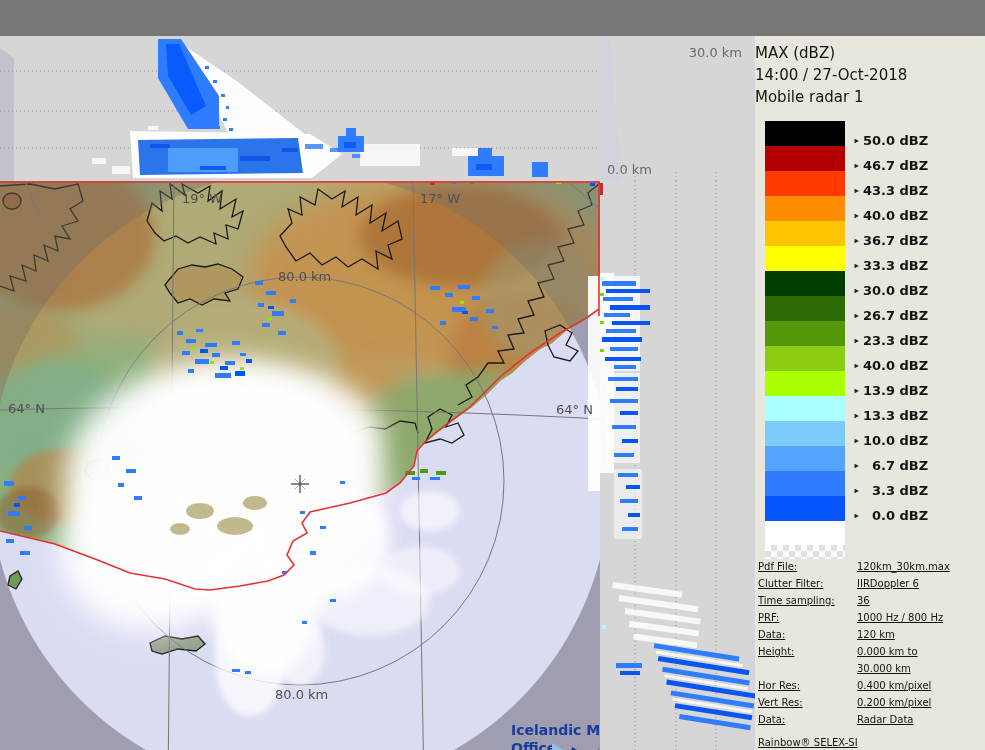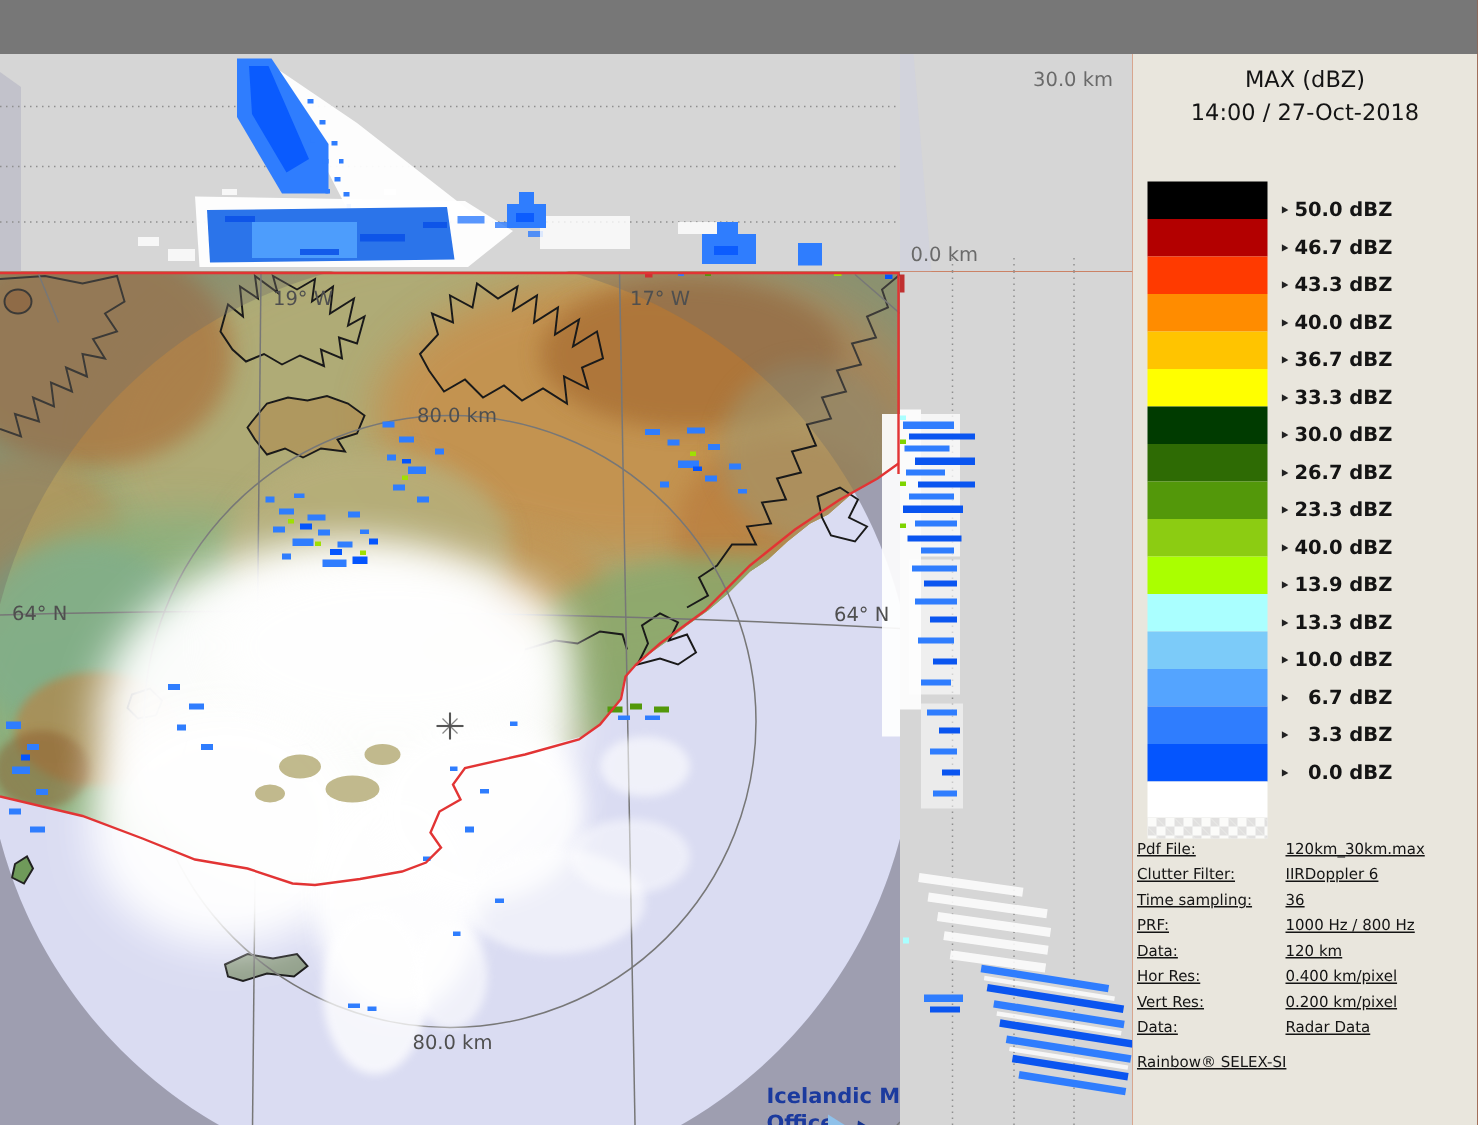--- a/index.html
+++ b/index.html
@@ -7,21 +7,21 @@
        font-family:"DejaVu Sans","Liberation Sans",sans-serif;background:#c2410c;margin-top:36px;}
   svg{display:block;}
   svg text{font-family:"DejaVu Sans","Liberation Sans",sans-serif;}
   .panel{position:absolute;}
   #top-profile{left:0;top:0;}
   #map-panel{left:0;top:145px;}
   #right-profile{left:600px;top:145px;}
   #bottom-edge{position:absolute;left:0;top:746px;width:755px;height:4px;background:#62667e;}
   
   #sidebar{position:absolute;left:755px;top:0;width:230px;height:750px;background:#e9e6dd;color:#141414;}
-  #sidebar .titles{position:absolute;top:6px;left:0;width:100%;text-align:center;
+  #sidebar .titles{position:absolute;top:6px;left:0;width:100%;
                    font-size:15px;line-height:22px;color:#141414;}
   #legend{position:absolute;left:10px;top:85px;width:216px;height:440px;font-weight:bold;}
   .swatch-stack{position:absolute;left:0;top:0;width:80px;}
   .swatch{width:80px;height:25px;}
   .legend-white{width:80px;height:24px;background:#ffffff;}
   .checker{width:80px;height:14px;background-color:#fff;
     background-image:linear-gradient(45deg,#e0e0e0 25%,transparent 25%,transparent 75%,#e0e0e0 75%),
                      linear-gradient(45deg,#e0e0e0 25%,transparent 25%,transparent 75%,#e0e0e0 75%);
     background-size:12px 12px;background-position:0 0,6px 6px;opacity:.85;}
   .legend-label{position:absolute;left:88px;font-size:13px;white-space:pre;color:#141414;}
@@ -345,20 +345,21 @@
       </g>
     </g>
   </svg>
 
   <div id="bottom-edge"></div>
 
   <div id="sidebar">
     <div class="titles">
       <div>MAX (dBZ)</div>
       <div>14:00 / 27-Oct-2018</div>
+      <div>Mobile radar 1</div>
     </div>
 
     <div id="legend">
       <div class="swatch-stack">
           <div class="swatch" style="background: rgb(0, 0, 0);"></div>
           <div class="swatch" style="background: rgb(179, 0, 0);"></div>
           <div class="swatch" style="background: rgb(255, 58, 0);"></div>
           <div class="swatch" style="background: rgb(255, 140, 0);"></div>
           <div class="swatch" style="background: rgb(255, 196, 0);"></div>
           <div class="swatch" style="background: rgb(255, 255, 0);"></div>
@@ -411,20 +412,25 @@
           </div>
           <div class="meta-row">
             <span class="meta-label">PRF:</span>
             <span class="meta-value">1000 Hz / 800 Hz</span>
           </div>
           <div class="meta-row">
             <span class="meta-label">Data:</span>
             <span class="meta-value">120 km</span>
           </div>
           <div class="meta-row">
+            <span class="meta-label">Height:</span>
+            <span class="meta-value">0.000 km to
+30.000 km</span>
+          </div>
+          <div class="meta-row">
             <span class="meta-label">Hor Res:</span>
             <span class="meta-value">0.400 km/pixel</span>
           </div>
           <div class="meta-row">
             <span class="meta-label">Vert Res:</span>
             <span class="meta-value">0.200 km/pixel</span>
           </div>
           <div class="meta-row">
             <span class="meta-label">Data:</span>
             <span class="meta-value">Radar Data</span>

